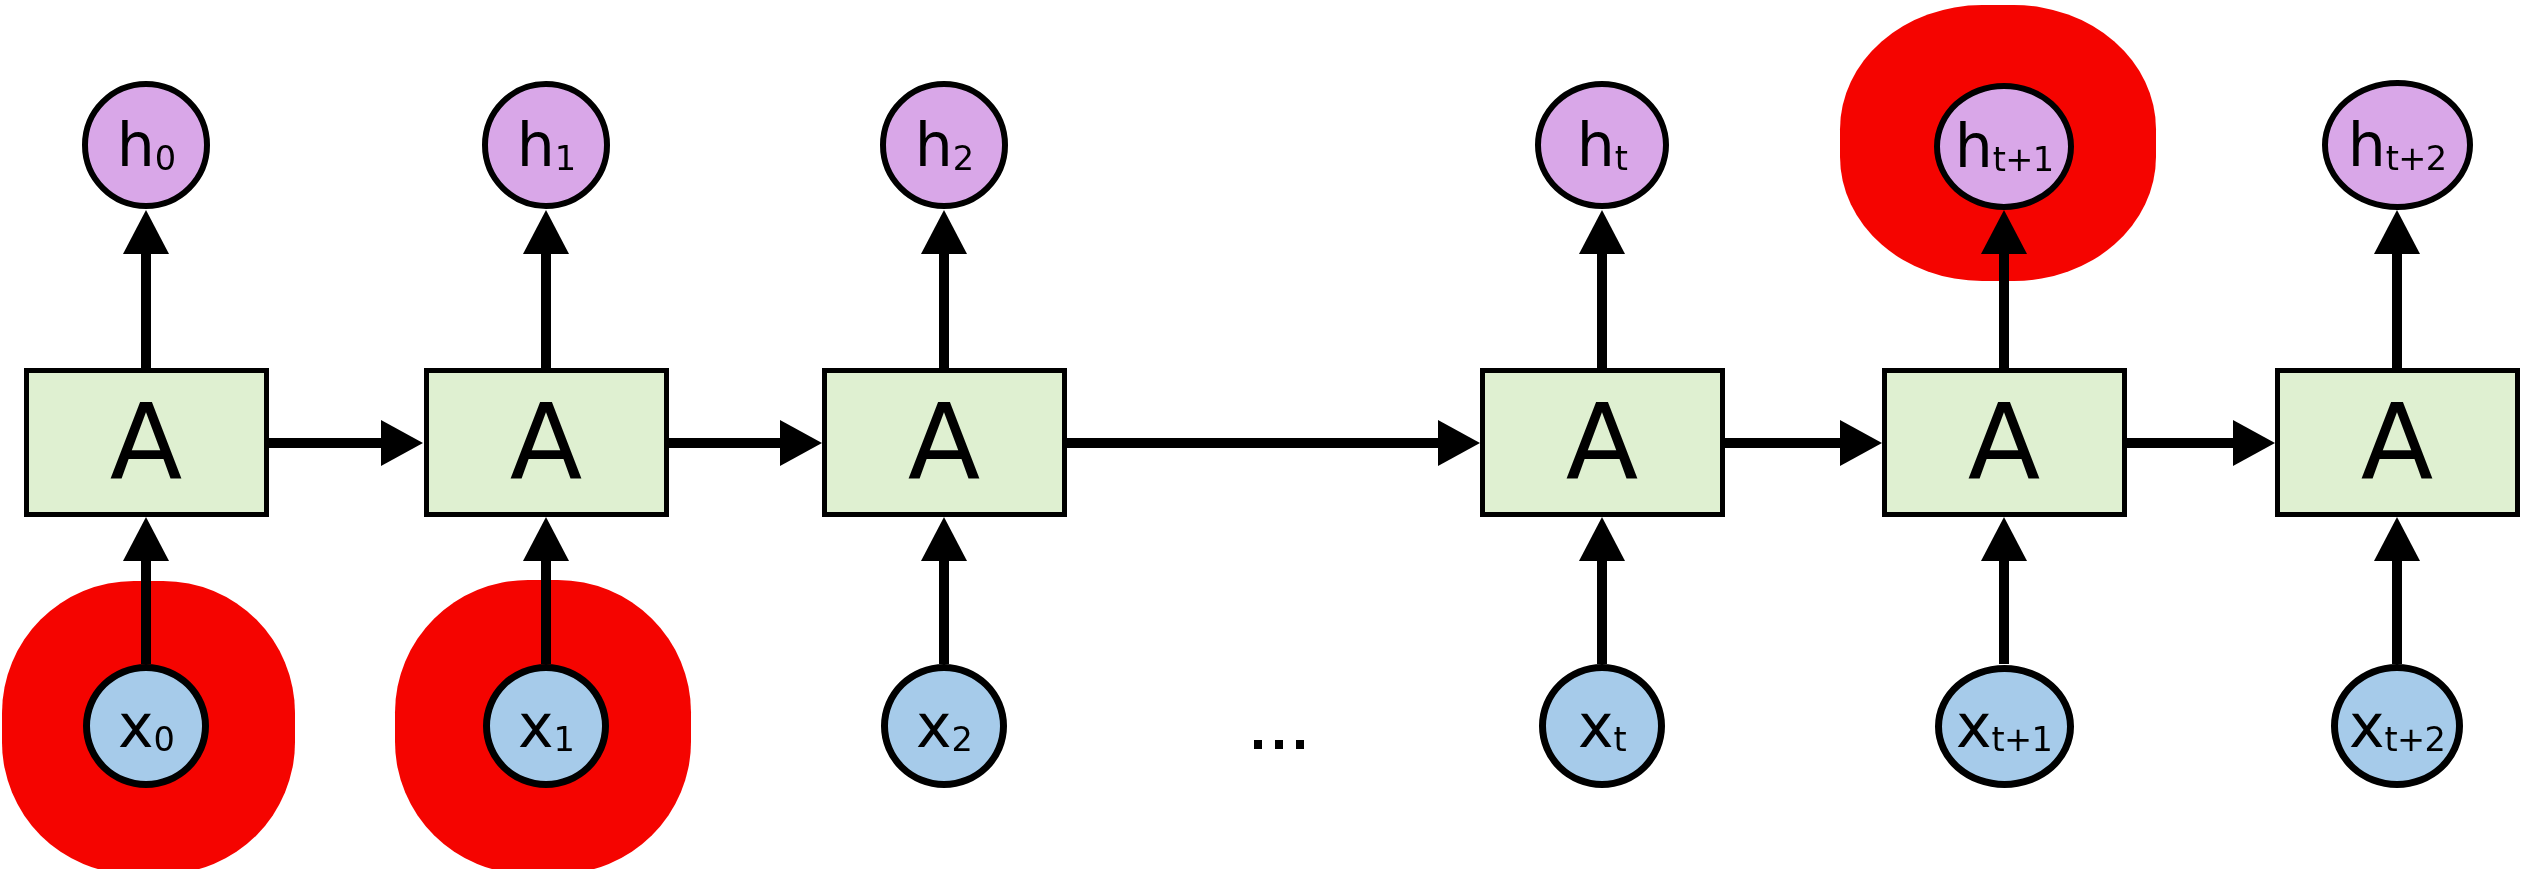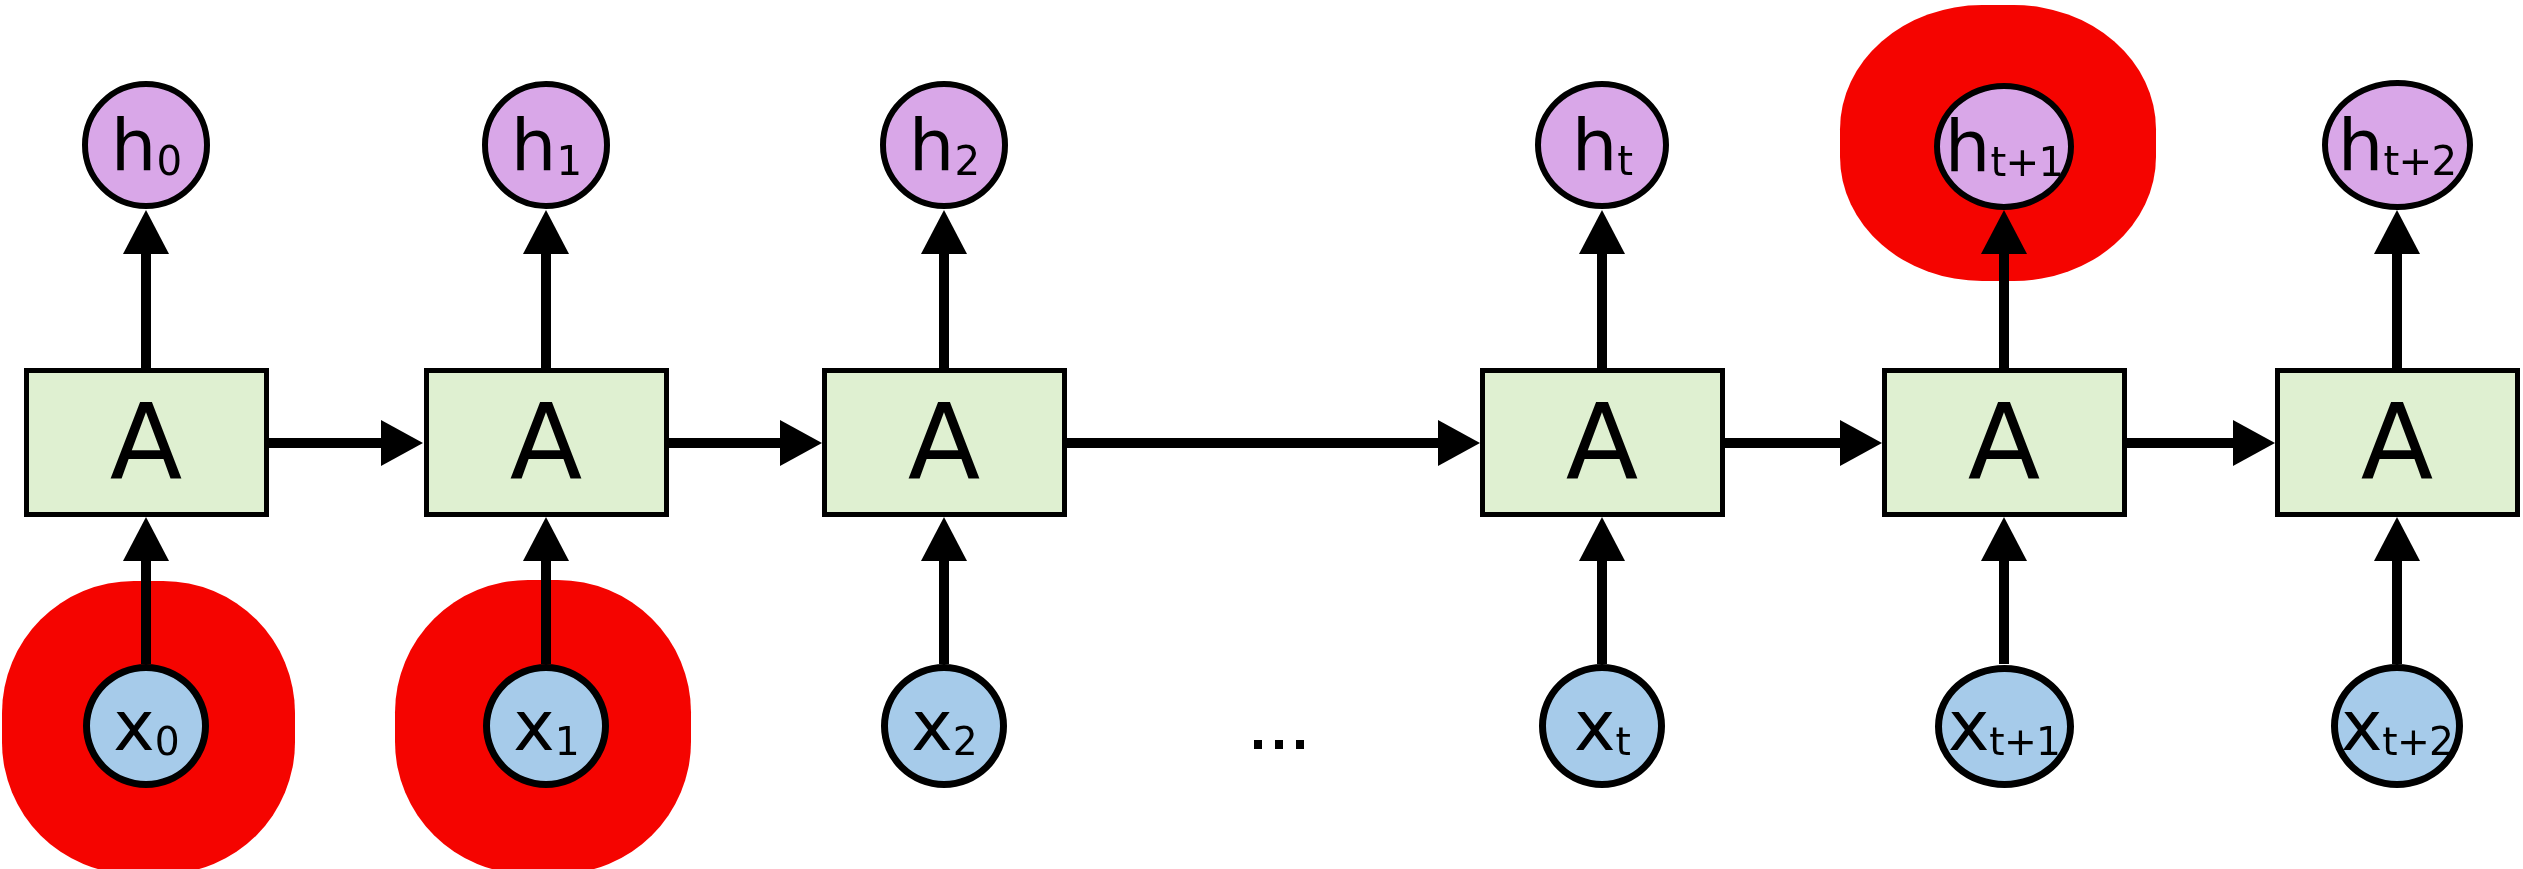--- a/index.html
+++ b/index.html
@@ -34,28 +34,28 @@
     position:absolute; top:368px; left:calc(var(--cx) - 122.5px);
     width:245px; height:149px; box-sizing:border-box;
     background:var(--cell_fill,#dff0d1); border:5px solid var(--stroke,#000);
     text-align:center; line-height:139px; font-size:106px; z-index:3;
   }
   .h-node {
     position:absolute; top:var(--htop,81px); left:calc(var(--cx) - var(--hw,128px)/2);
     width:var(--hw,128px); height:var(--hh,128px); box-sizing:border-box;
     background:var(--hidden_fill,#d9a7e8); border:6px solid var(--stroke,#000);
     border-radius:50%; text-align:center; line-height:calc(var(--hh,128px) - 12px);
-    font-size:72px; white-space:nowrap; z-index:3;
+    font-size:60px; white-space:nowrap; z-index:3;
   }
   .x-node {
     position:absolute; top:var(--xtop,664px); left:calc(var(--cx) - var(--xw,126px)/2);
     width:var(--xw,126px); height:var(--xh,124px); box-sizing:border-box;
     background:var(--input_fill,#a6cbea); border:7px solid var(--stroke,#000);
     border-radius:50%; text-align:center; line-height:calc(var(--xh,124px) - 14px);
-    font-size:70px; white-space:nowrap; z-index:3;
+    font-size:60px; white-space:nowrap; z-index:3;
   }
   .sub { font-size:0.56em; vertical-align:-0.12em; letter-spacing:-0.02em; }
 
   
   .ellipsis { position:absolute; left:1254px; top:740px; display:flex; gap:13px; z-index:2; }
   .ellipsis i { display:block; width:8px; height:9px; background:var(--stroke,#000); }
 </style>
 </head>
 <body>
 

